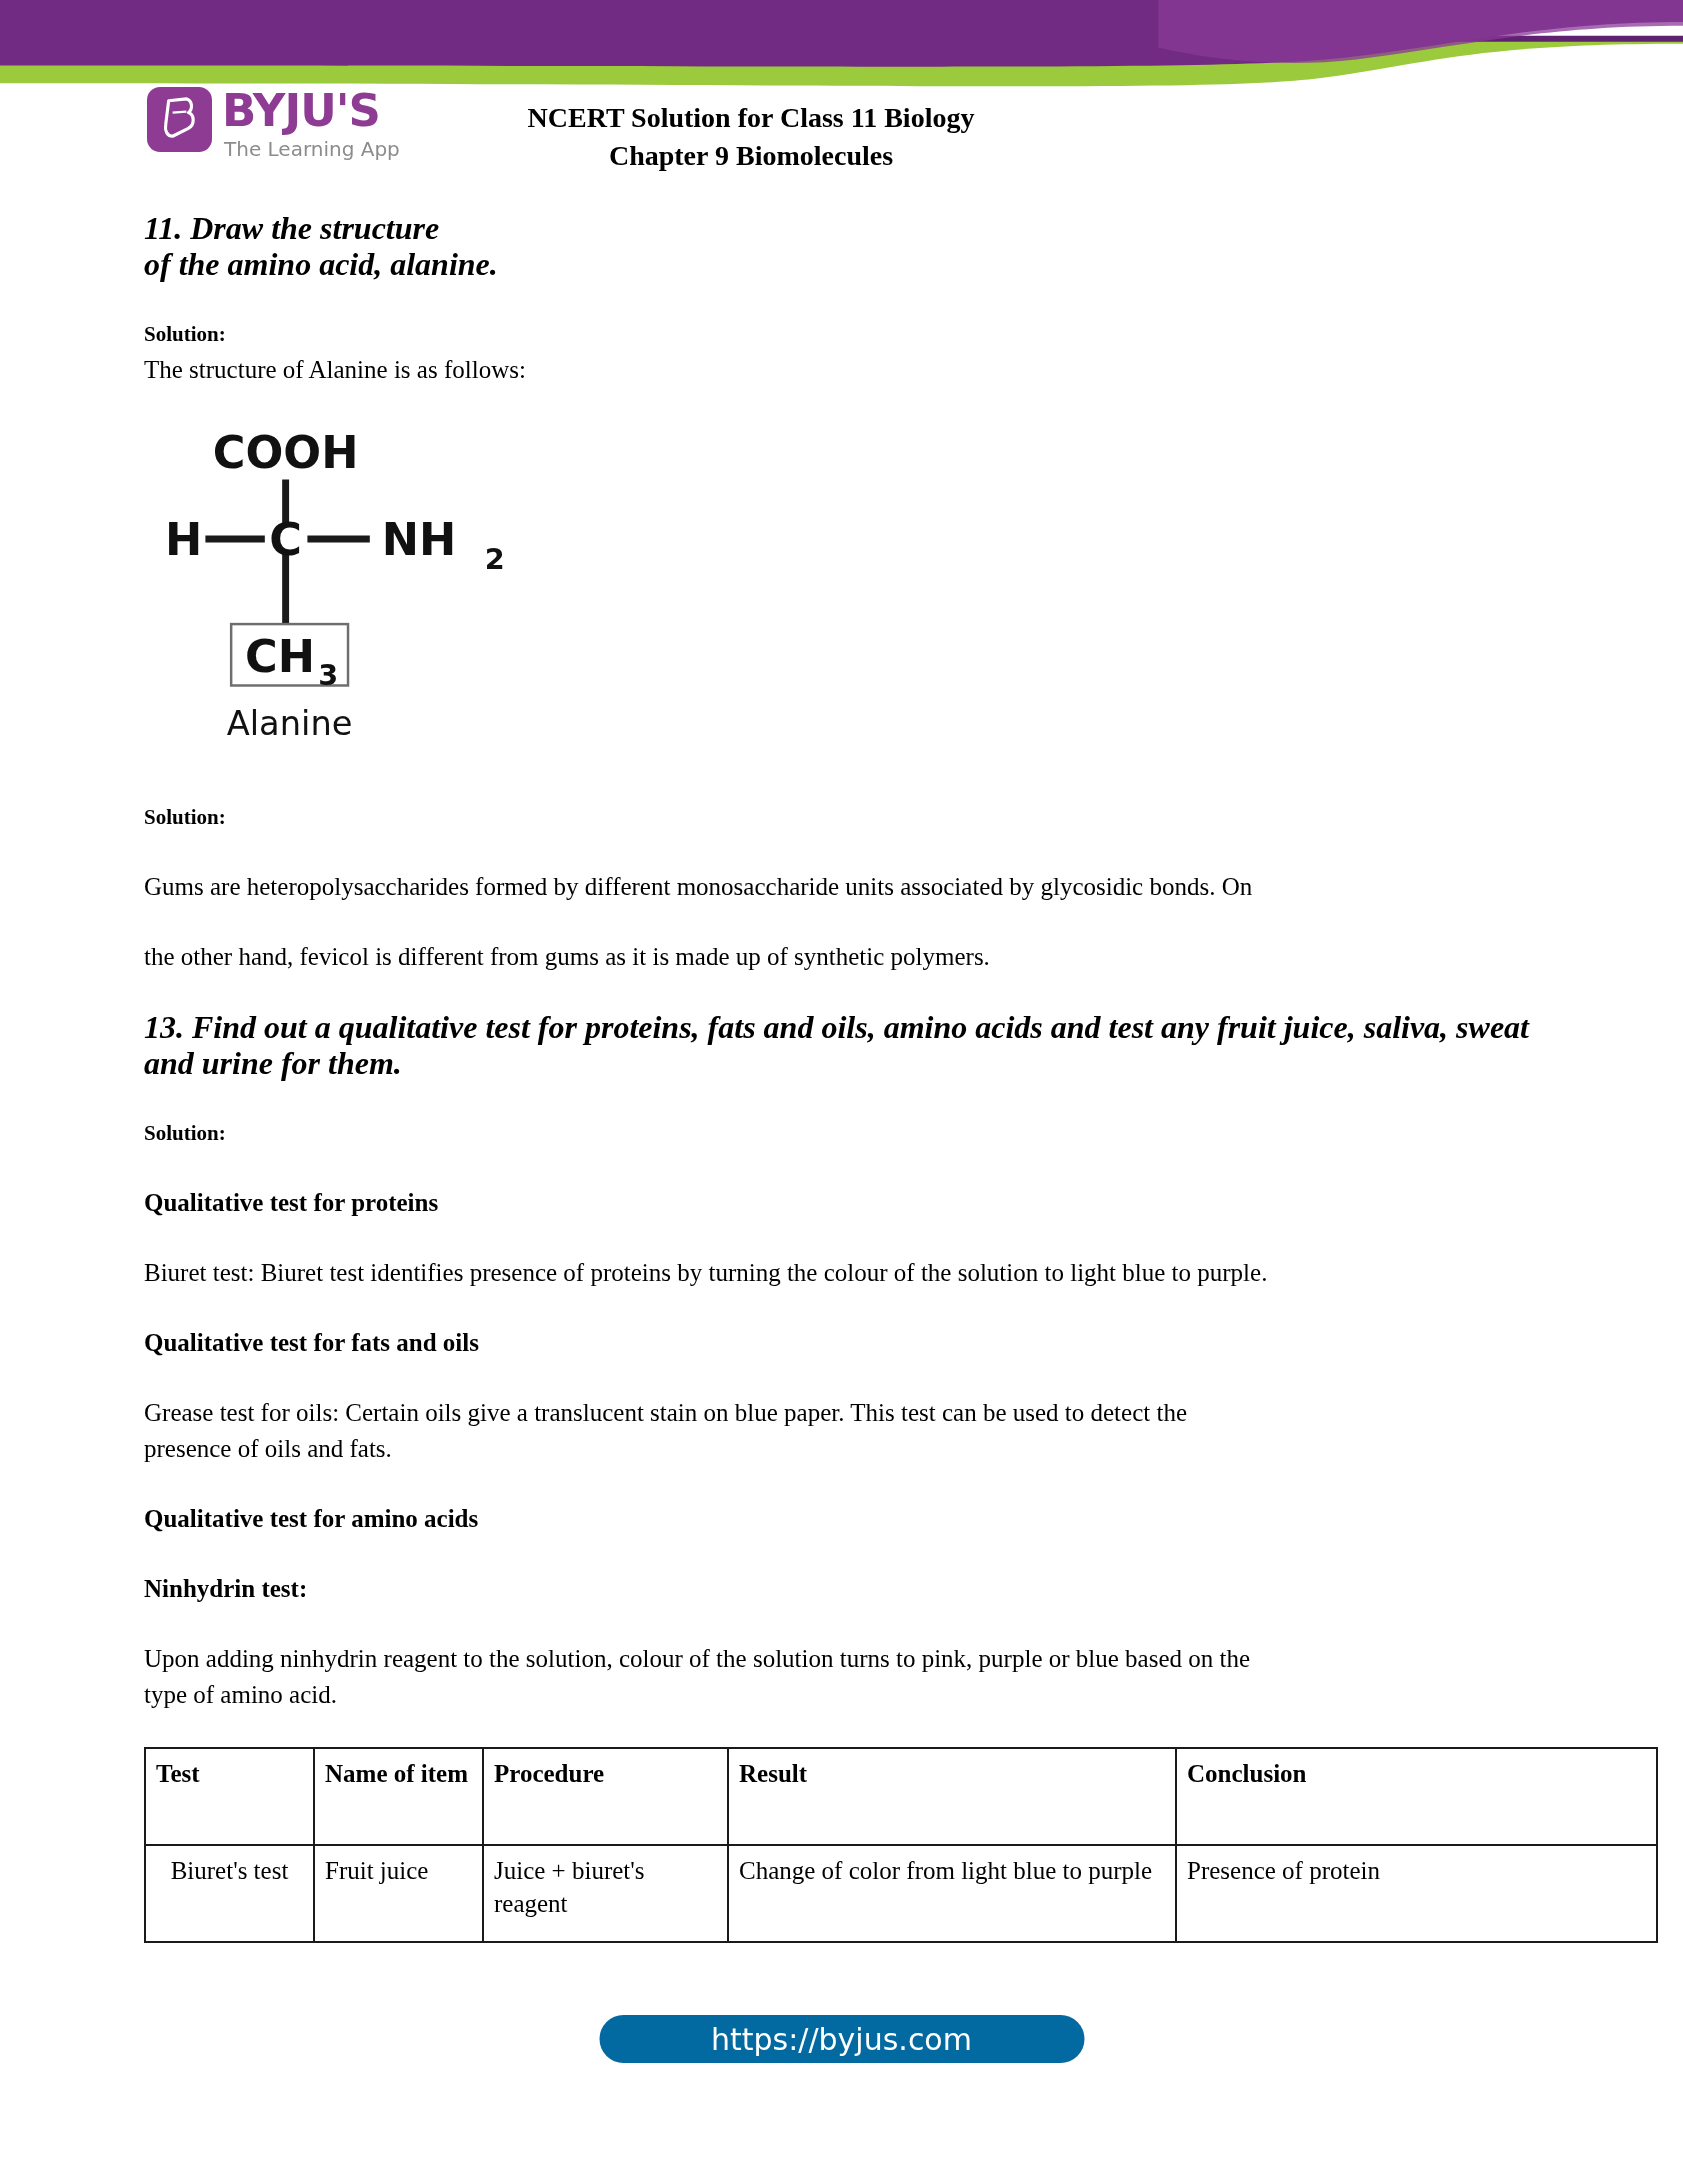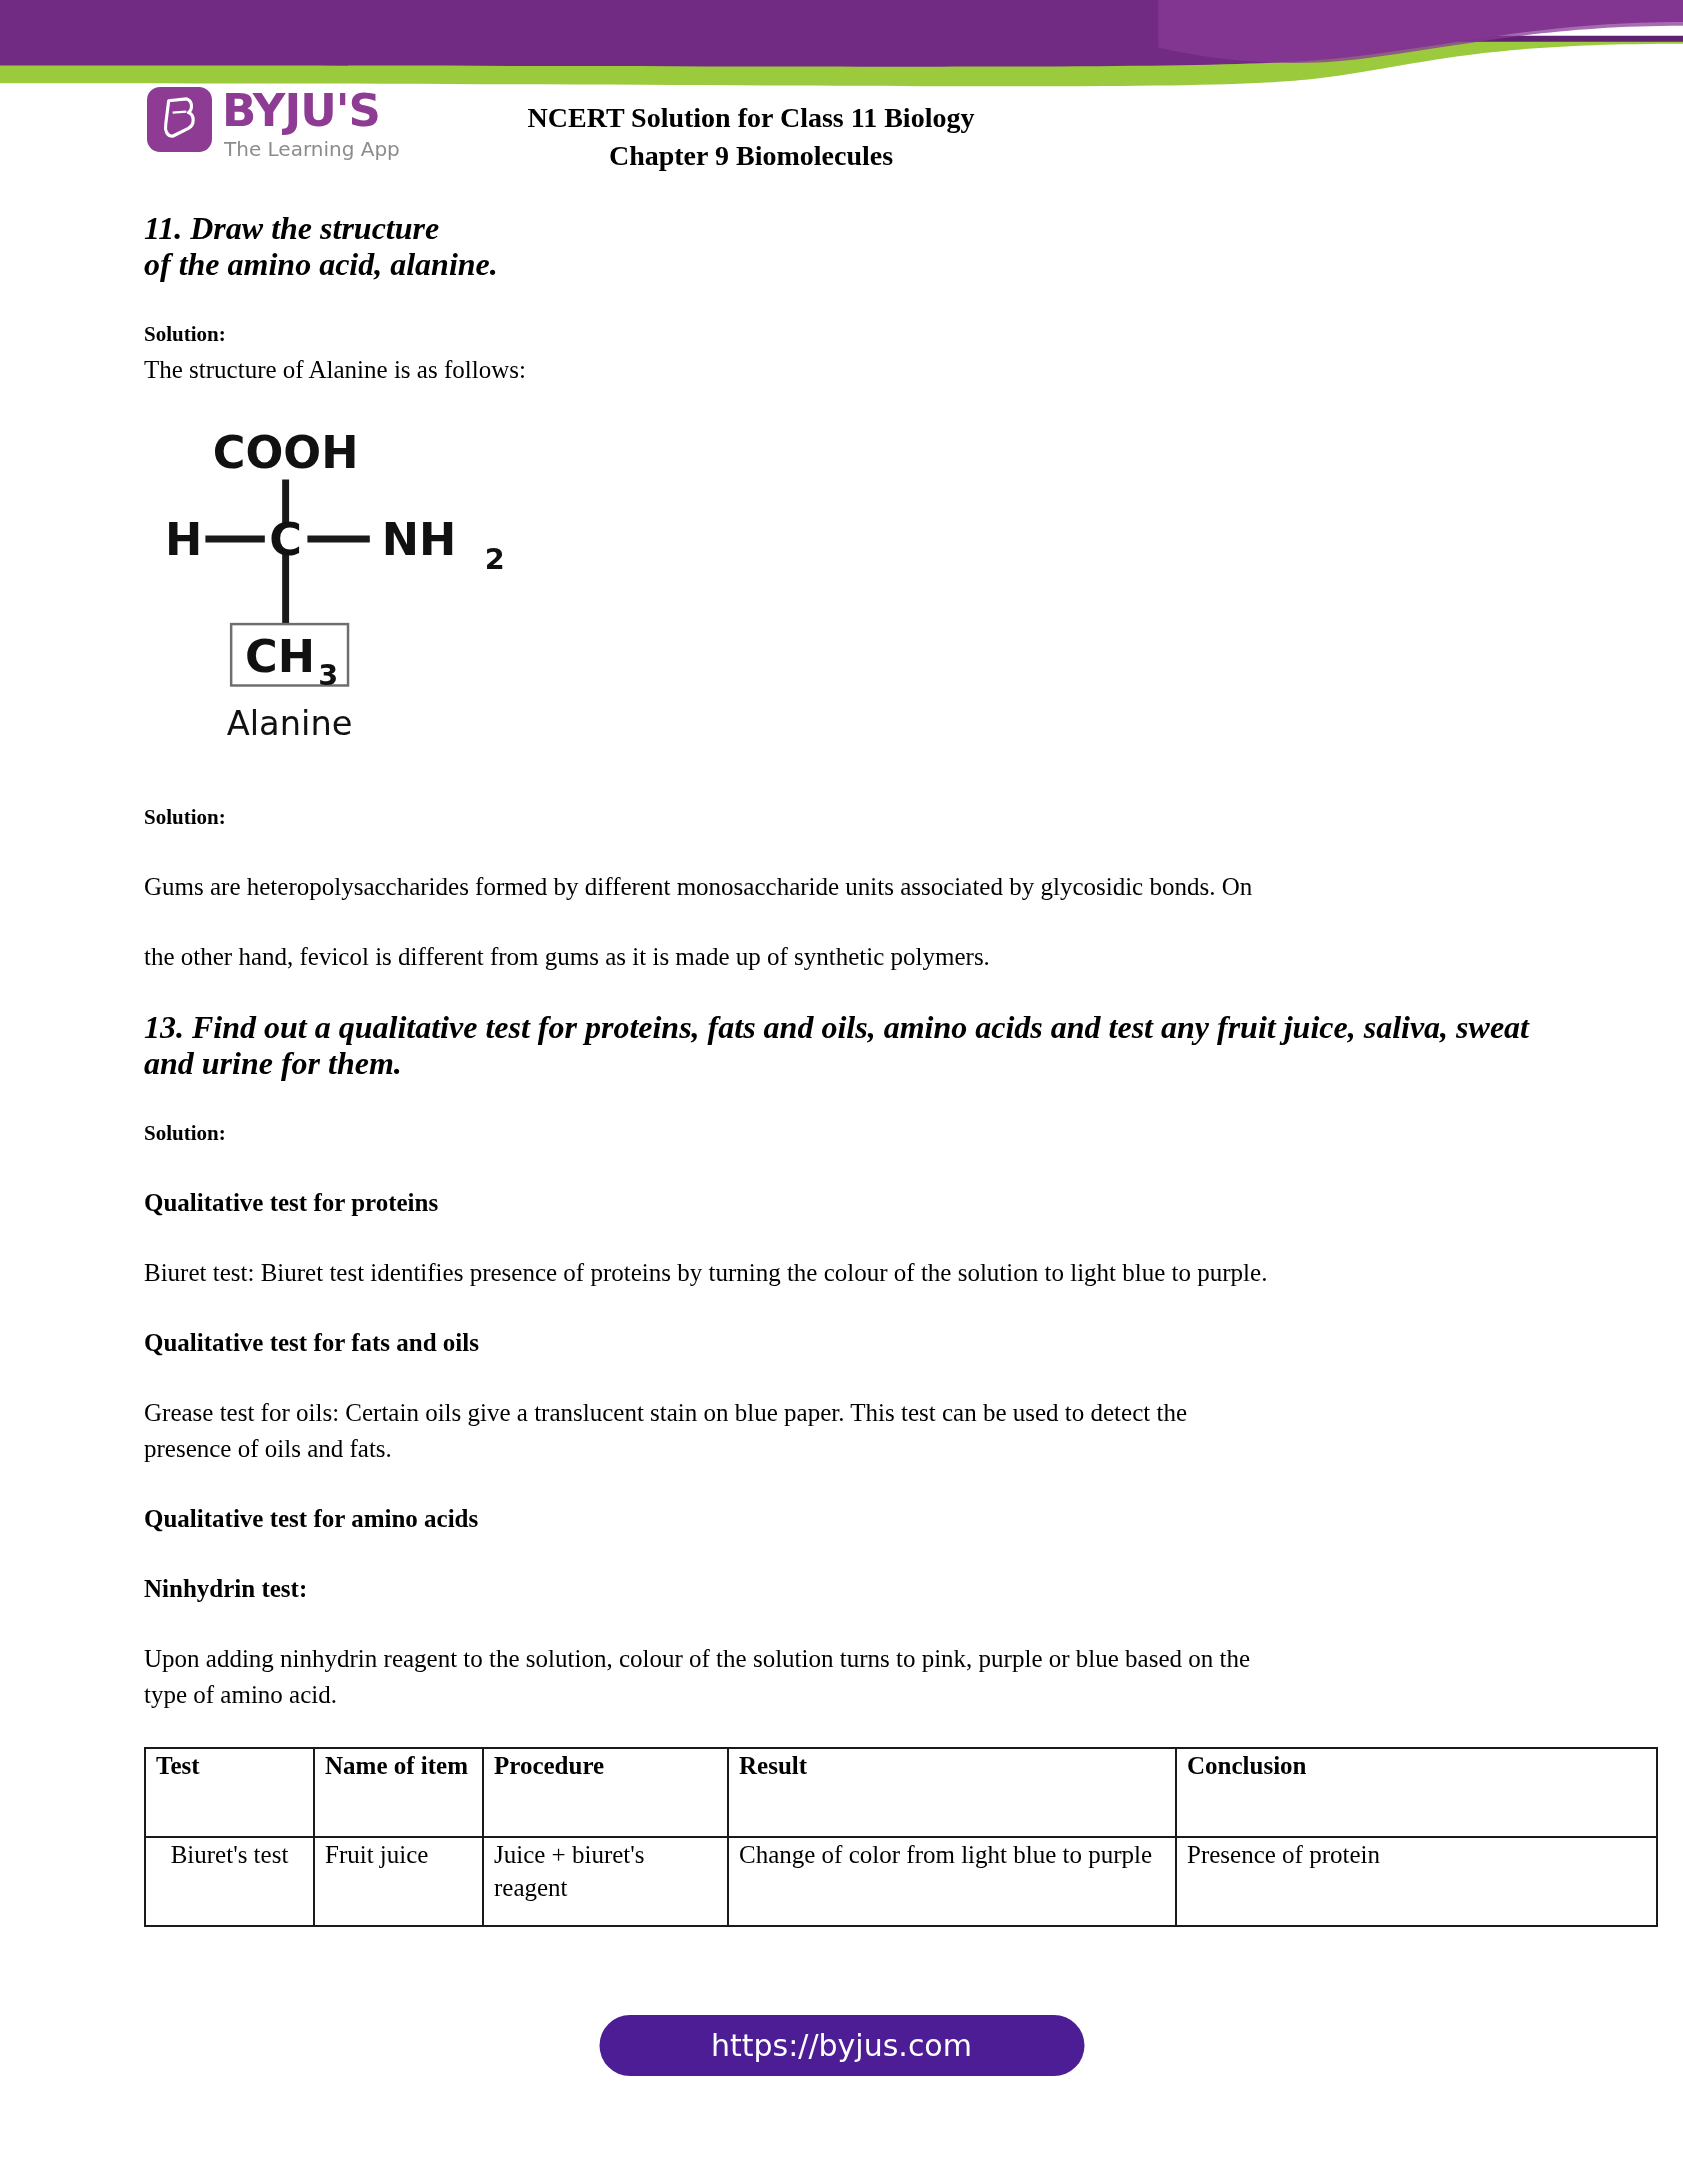--- a/index.html
+++ b/index.html
@@ -121,21 +121,21 @@
     border-collapse: collapse;
     width: 1401px;
     margin-top: 34px;
     table-layout: fixed;
   }
   .data-table th,
   .data-table td {
     border: 2px solid #1a1a1a;
     font-size: 25px;
     line-height: 33px;
-    padding: 0 10px 10px 10px;
+    padding: 8px 10px 10px 10px;
     vertical-align: top;
     font-weight: normal;
     text-align: left;
   }
   .data-table thead th {
     font-weight: bold;
     height: 77px;
   }
   .data-table tbody td {
     height: 77px;
@@ -147,22 +147,22 @@
   .col-conclusion{ width: 459px; }
   td.center-cell { text-align: center; }
 
   
   .footer-bar {
     position: absolute;
     left: 50%;
     transform: translateX(-50%);
     top: 2015px;
     width: 485px;
-    height: 61px;
-    background: #4c1d95;
+    height: 48px;
+    background: #0369a1;
     border-radius: 31px;
     display: flex;
     align-items: center;
     justify-content: center;
   }
   .footer-bar span {
     font-family: "DejaVu Sans", sans-serif;
     font-size: 30px;
     color: #ffffff;
   }

